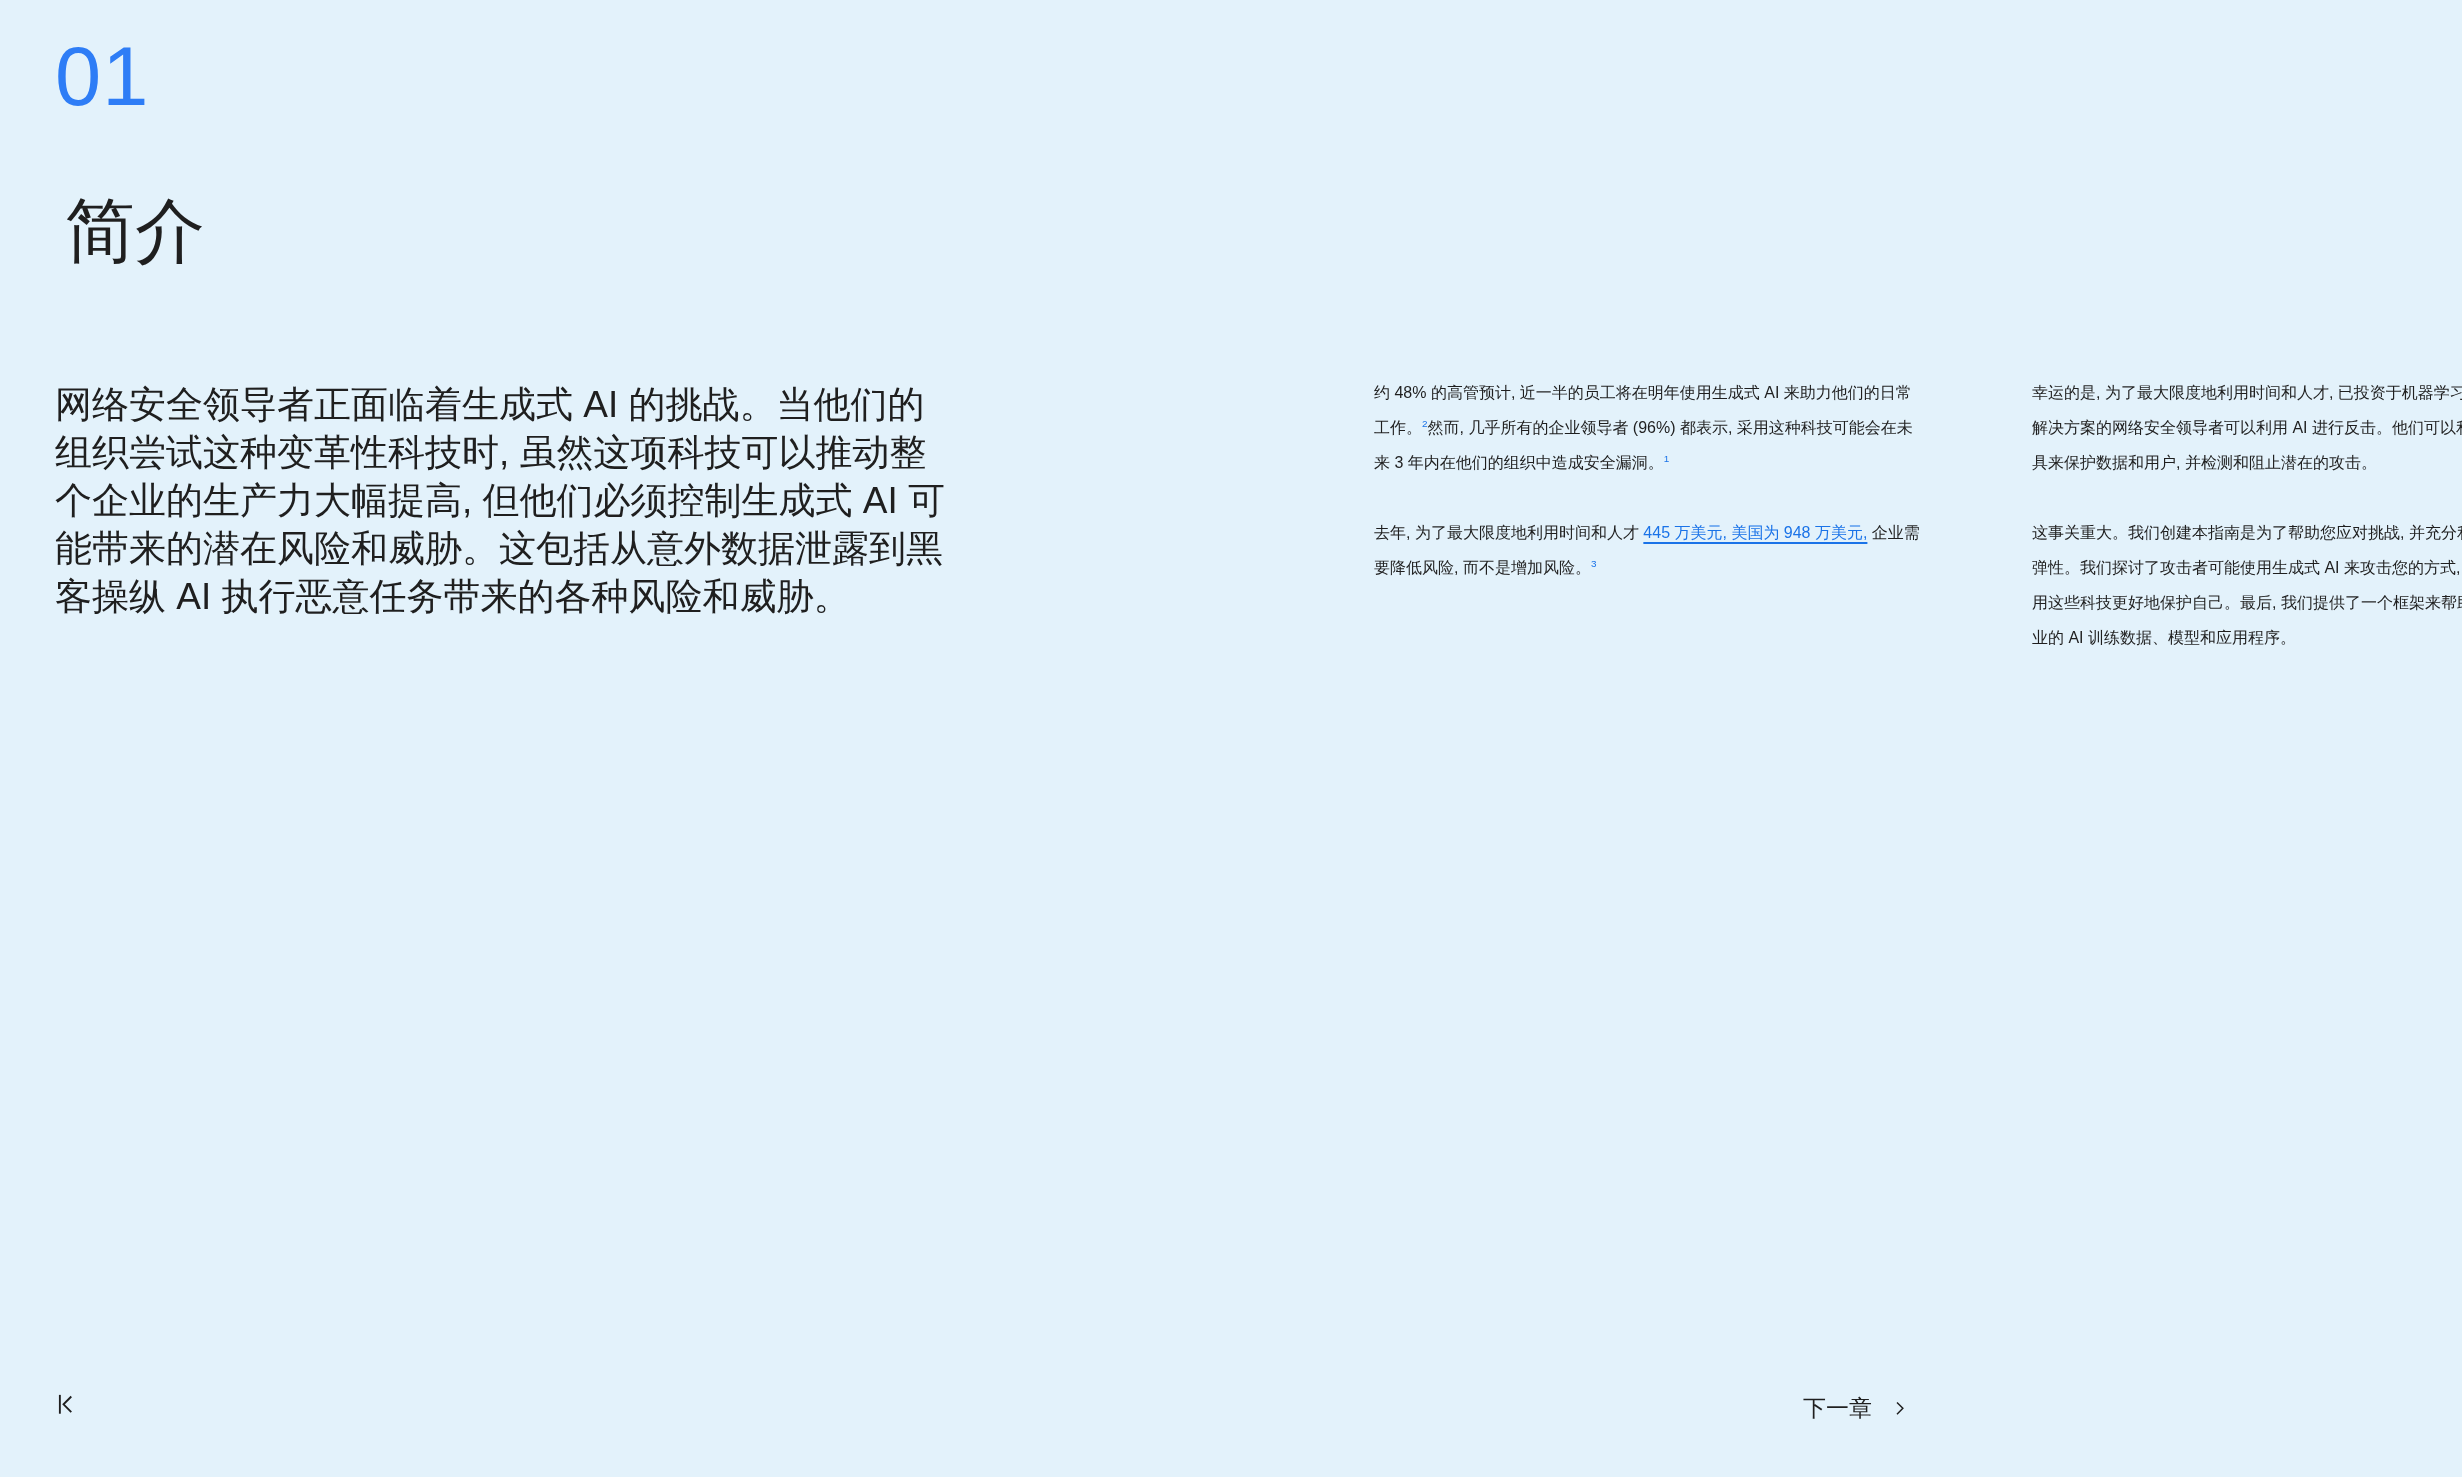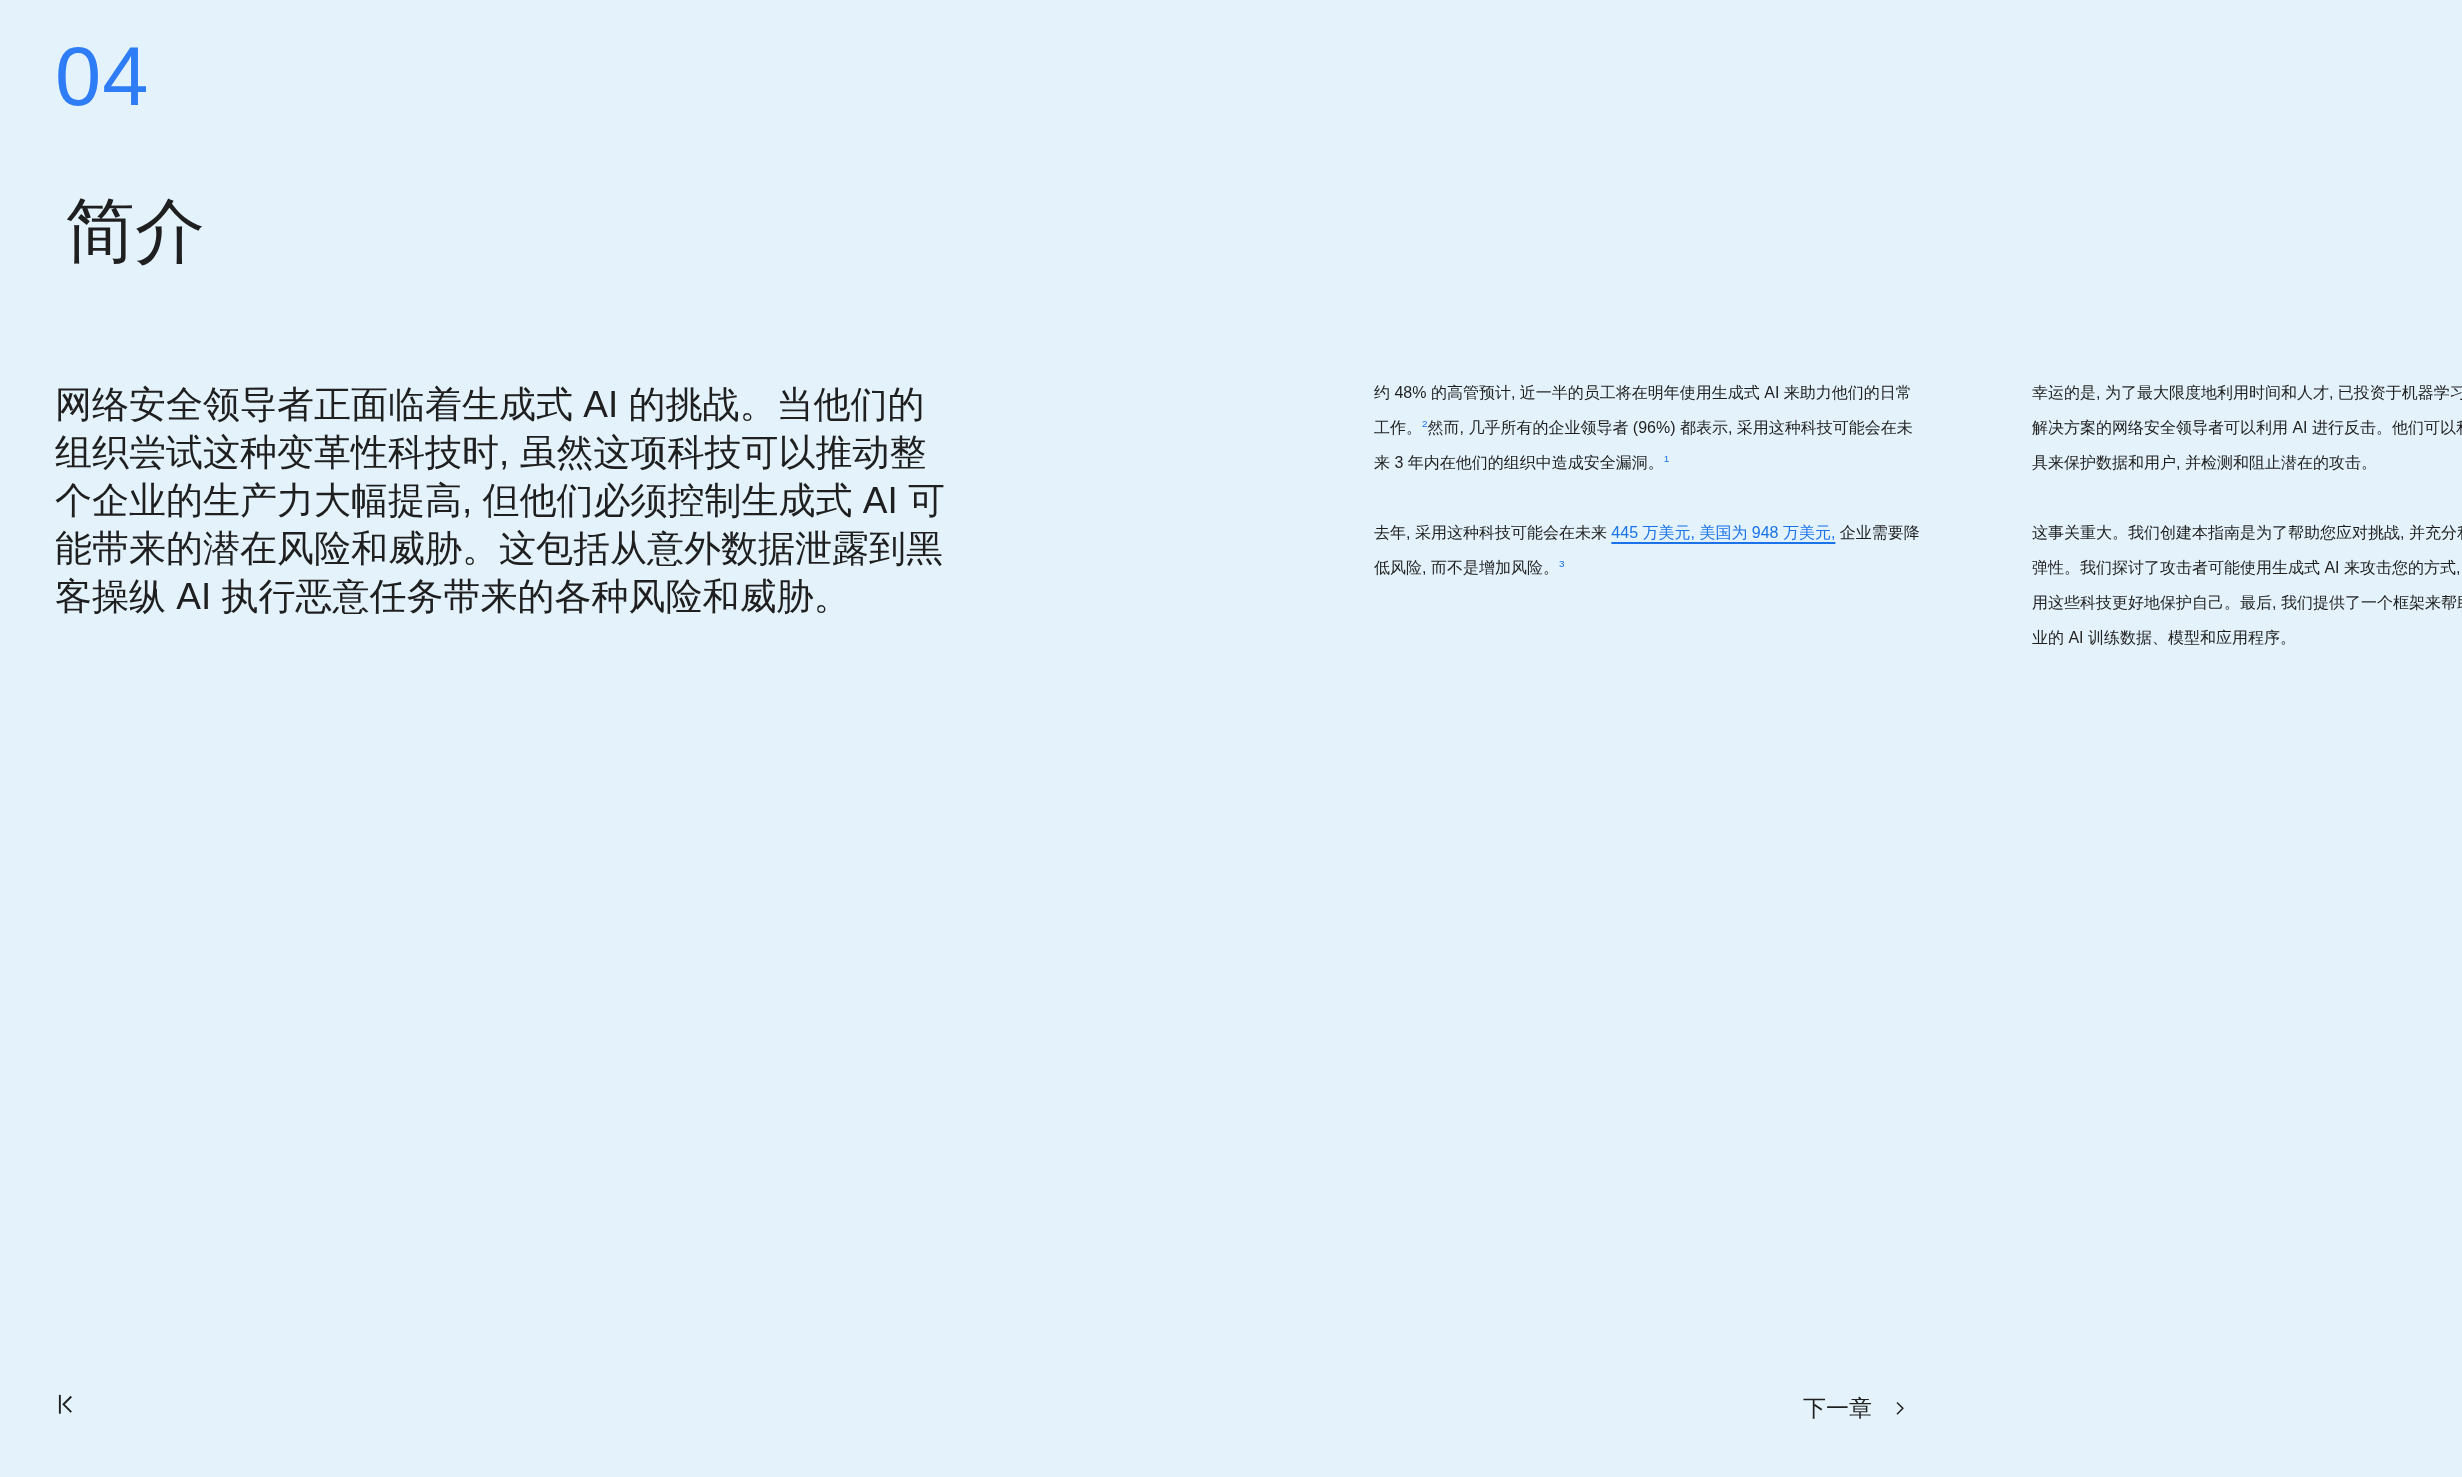--- a/index.html
+++ b/index.html
@@ -38,31 +38,31 @@
     background:none;border:none;padding:0;color:#1f1f1f;
   }
   .skip-btn{left:53px;top:1391px;}
   .next-btn{left:1803px;top:1395px;gap:18px;font-size:23px;font-family:"Liberation Sans",sans-serif;}
   .next-btn .label{line-height:1.2;}
   .icon svg{display:block;}
 </style>
 </head>
 <body>
 
-<div class="chapter-number">04</div>
+<div class="chapter-number">01</div>
 
 <h1 class="page-title" style="margin:13px;">简介</h1>
 
 <div class="lead">
   <p>网络安全领导者正面临着生成式 AI 的挑战。当他们的组织尝试这种变革性科技时, 虽然这项科技可以推动整个企业的生产力大幅提高, 但他们必须控制生成式 AI 可能带来的潜在风险和威胁。这包括从意外数据泄露到黑客操纵 AI 执行恶意任务带来的各种风险和威胁。</p>
 </div>
 
 <div class="col col-2">
   <p><span>约 48% 的高管预计, 近一半的员工将在明年使用生成式 AI 来助力他们的日常工作。</span><sup class="fn">2</sup><span>然而, 几乎所有的企业领导者 (96%) 都表示, 采用这种科技可能会在未来 3 年内在他们的组织中造成安全漏洞。</span><sup class="fn">1</sup></p>
-  <p><span>去年, 采用这种科技可能会在未来 </span><a class="txt-link" href="#">445 万美元, 美国为 948 万美元,</a><span> 企业需要降低风险, 而不是增加风险。</span><sup class="fn">3</sup></p>
+  <p><span>去年, 为了最大限度地利用时间和人才 </span><a class="txt-link" href="#">445 万美元, 美国为 948 万美元,</a><span> 企业需要降低风险, 而不是增加风险。</span><sup class="fn">3</sup></p>
 </div>
 
 <div class="col col-3">
   <p><span>幸运的是, 为了最大限度地利用时间和人才, 已投资于机器学习 (ML) 等传统 AI 解决方案的网络安全领导者可以利用 AI 进行反击。他们可以利用生成式 AI 工具来保护数据和用户, 并检测和阻止潜在的攻击。</span></p>
   <p><span>这事关重大。我们创建本指南是为了帮助您应对挑战, 并充分利用生成式 AI 的弹性。我们探讨了攻击者可能使用生成式 AI 来攻击您的方式, 以及您应如何使用这些科技更好地保护自己。最后, 我们提供了一个框架来帮助您保护整个企业的 AI 训练数据、模型和应用程序。</span></p>
 </div>
 
 <button class="footer-btn skip-btn">
   <span class="icon">
     <svg width="26.6" height="26.6" viewBox="0 0 24 24" fill="none" stroke="#1f1f1f" stroke-width="1.7" stroke-linecap="butt" stroke-linejoin="miter">

